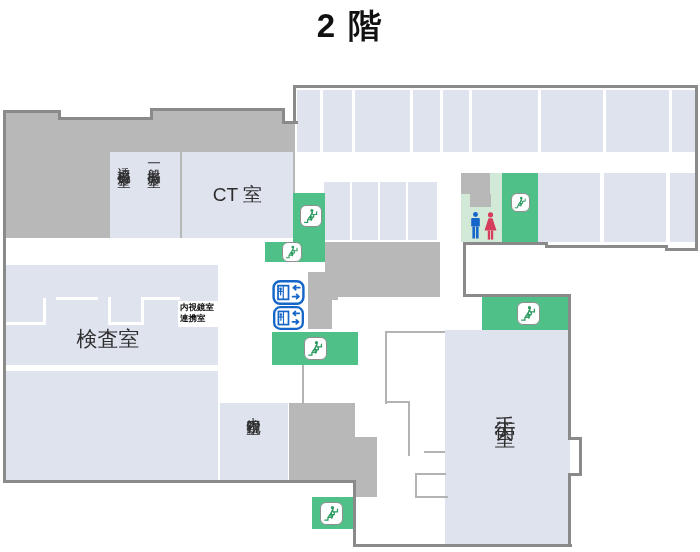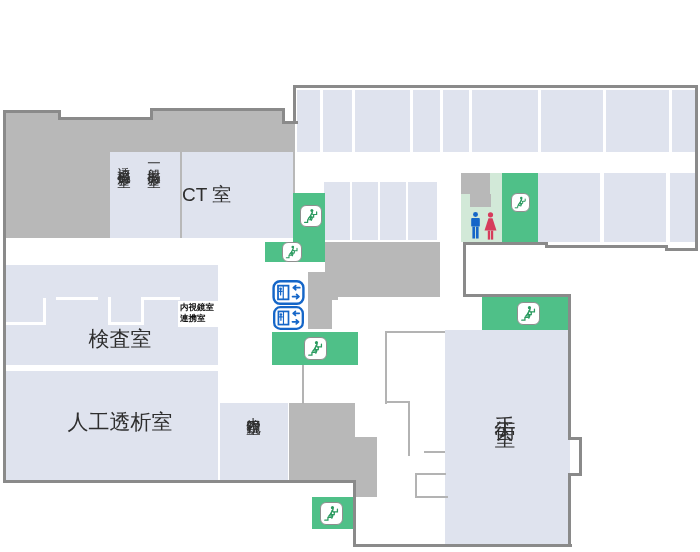--- a/index.html
+++ b/index.html
@@ -13,47 +13,48 @@
   .lgreen{position:absolute;background:#d2e9d8;}
   .bseg{position:absolute;background:#8a8a8a;}
   .tline{position:absolute;background:#b3b3b3;}
   .wline{position:absolute;background:#ffffff;}
   #title{
     position:absolute;left:0;top:4px;width:700px;text-align:center;
     font-size:33px;font-weight:bold;letter-spacing:2px;color:#111;
   }
   .hlabel{
     position:absolute;display:flex;align-items:center;justify-content:center;
-    color:#2e2e2e;white-space:nowrap;padding-left:12px;
+    color:#2e2e2e;white-space:nowrap;
   }
   .vlabel{
     position:absolute;writing-mode:vertical-rl;text-orientation:upright;
     color:#2e2e2e;letter-spacing:2px;line-height:1;
   }
-  .center-flex{display:flex;align-items:center;}
+  .center-flex{display:flex;align-items:center;justify-content:center;}
   .sicon{
     position:absolute;background:#fff;border:1px solid #8f8f8f;border-radius:6px;
     box-sizing:border-box;padding:1px;
   }
   .sicon svg{display:block;width:100%;height:100%;}
   .eicon{position:absolute;}
   .eicon svg{display:block;width:100%;height:100%;}
   .ticon{position:absolute;}
   .ticon svg{display:block;width:100%;height:100%;}
   #regional-box{
     position:absolute;left:178px;top:301px;width:40px;height:26px;background:#fff;
     font-size:8.5px;font-weight:bold;line-height:1.35;color:#111;
     padding:1px 0 0 2px;box-sizing:border-box;letter-spacing:0;
   }
 </style>
 </head>
 <body>
 
 <div id="stage">
 
+  <div id="title">2 階</div>
 
   <div class="gray" style="left:3px;top:110px;width:292px;height:128px;"></div>
   <div class="wline" style="left:61px;top:104px;width:89px;height:13px;"></div>
   <div class="wline" style="left:285px;top:104px;width:10px;height:17px;"></div>
   <div class="gray" style="left:325px;top:242px;width:115px;height:55px;"></div>
   <div class="gray" style="left:308px;top:272px;width:30px;height:28px;"></div>
   <div class="gray" style="left:308px;top:300px;width:24px;height:29px;"></div>
   <div class="gray" style="left:289px;top:403px;width:66px;height:77px;"></div>
   <div class="gray" style="left:355px;top:437px;width:22px;height:60px;"></div>
 
@@ -94,21 +95,20 @@
   <div class="wline" style="left:111px;top:322px;width:30px;height:3px;"></div>
   <div class="wline" style="left:141px;top:297px;width:3px;height:28px;"></div>
   <div class="wline" style="left:144px;top:297px;width:36px;height:3px;"></div>
 
   <div id="regional-box">
     <div>内視鏡室</div>
     <div>連携室</div>
   </div>
 
   <div class="room" style="left:3px;top:371px;width:215px;height:109px;"></div>
-  <div class="hlabel" style="left:3px;top:408px;width:210px;font-size:21px;">人工透析室</div>
 
   <div class="room" style="left:220px;top:403px;width:68px;height:77px;"></div>
   <div class="vlabel" style="left:246px;top:406px;font-size:14.5px;letter-spacing:1px;">内視鏡室</div>
 
   <div class="room" style="left:445px;top:330px;width:125px;height:215px;"></div>
   <div class="vlabel" style="left:495px;top:398px;font-size:21px;letter-spacing:6px;">手術室</div>
 
   <div class="lgreen" style="left:461px;top:173px;width:41px;height:69px;"></div>
   <div class="gray" style="left:461px;top:173px;width:29px;height:21px;"></div>
   <div class="gray" style="left:470px;top:194px;width:21px;height:13px;"></div>

